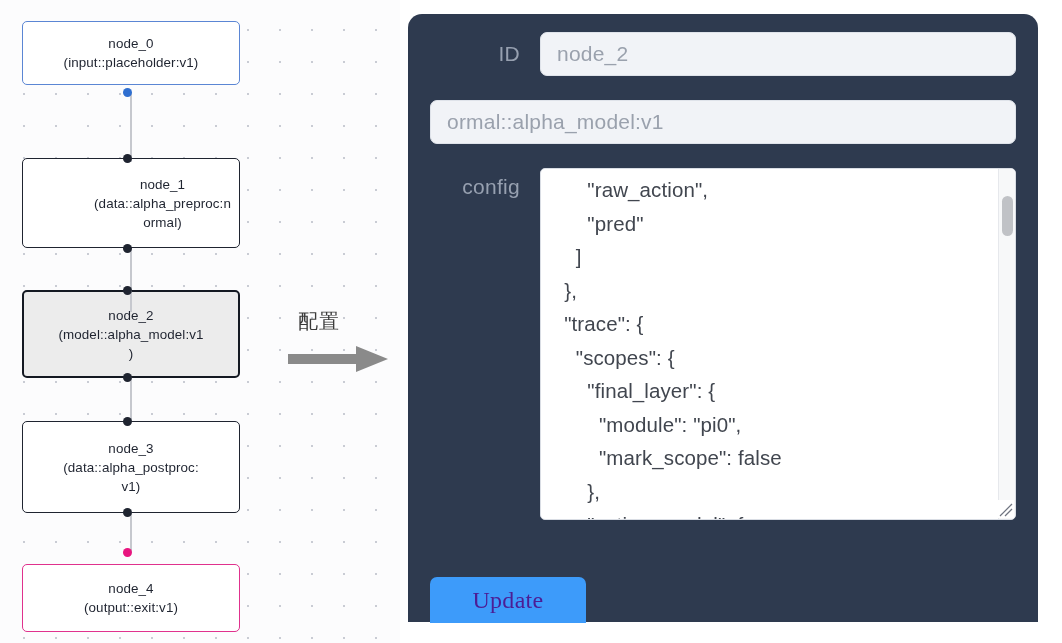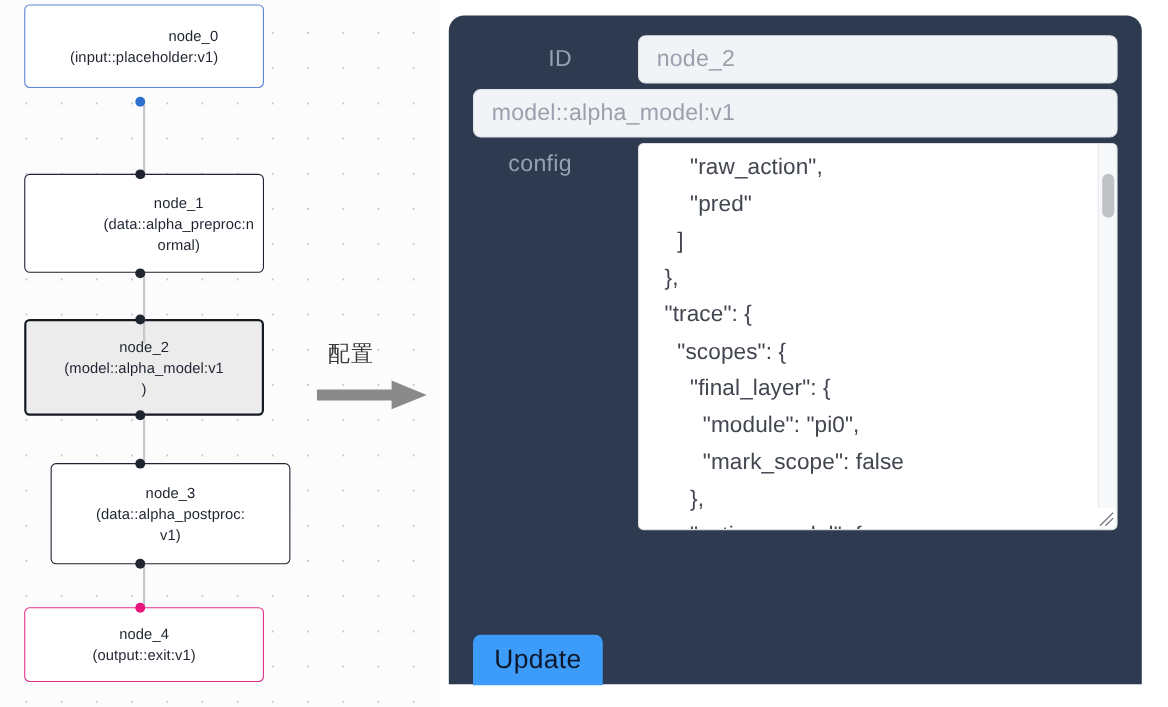--- a/index.html
+++ b/index.html
@@ -31,21 +31,21 @@
     text-align:center;
     color:#1f2430;
     font-size:13.4px;
     line-height:19px;
     padding:4px 8px;
     letter-spacing:.1px;
   }
   .node .nlabel{white-space:pre-line;word-break:break-all;}
   .node.input{border-color:#5b86d4;border-width:1.7px;}
   .node.sel{background:#ececec;border-color:#141922;border-width:2.2px;}
-  .node.output{border-color:#e0318d;border-width:1.7px;}
+  .node.output{border-color:#e0318d;border-width:1.7px;margin-top:12px;}
 
   .handle{
     position:absolute;width:9px;height:9px;border-radius:50%;
     background:#1f2430;left:127px;margin-left:-4.5px;z-index:5;
   }
   .handle.blue{background:#2f6fd0;}
   .handle.pink{background:#e8157f;}
 
   .edge{
     position:absolute;left:130px;width:2.2px;background:#c6c8ce;z-index:1;
@@ -60,21 +60,21 @@
   #arrowshape{position:absolute;left:0;top:36px;}
 
   
   #panel{
     position:absolute;left:408px;top:14px;width:630px;height:608px;
     background:#2e3a4f;
     border-radius:14px 14px 0 0;
     box-sizing:border-box;
     padding:18px 22px 0 22px;
   }
-  .row{display:flex;align-items:flex-start;margin-bottom:5px;gap:40px;}
+  .row{display:flex;align-items:flex-start;margin-bottom:24px;}
   .rowlabel{
     width:110px;flex:0 0 110px;
     text-align:right;padding-right:20px;box-sizing:border-box;
     color:#97a0b0;font-size:21px;line-height:44px;
     letter-spacing:.3px;
   }
   .field{
     flex:1;height:44px;box-sizing:border-box;
     background:#f1f3f7;
     border:1px solid #dfe3ea;
@@ -113,43 +113,43 @@
   #scrollthumb{
     position:absolute;left:2.5px;top:27px;width:11px;height:40px;
     border-radius:6px;background:#c0c2c6;
   }
   #resizegrip{
     position:absolute;right:1px;bottom:1px;width:18px;height:18px;
     background:#ffffff;
   }
   #updatebtn{
     position:absolute;left:430px;top:577px;
-    width:118px;height:46px;
+    width:156px;height:46px;
     background:#3d9bfa;
     border:none;border-radius:7px 7px 0 0;
-    color:#0f172a;font-size:24px;
-    font-family:Liberation Sans, sans-serif;
+    color:#4c1d95;font-size:24px;
+    font-family:Liberation Serif, serif;
     letter-spacing:.3px;
     text-align:center;
     line-height:46px;
     cursor:pointer;
     padding:0;
   }
 </style>
 </head>
 <body>
 
 <div id="canvas">
 
   <div class="edge" style="top:92px;height:70px;"></div>
   <div class="edge" style="top:248px;height:64px;"></div>
   <div class="edge" style="top:377px;height:44px;"></div>
   <div class="edge" style="top:512px;height:40px;"></div>
 
-  <div class="node input" style="top:4px;height:76px;text-align:right;">
+  <div class="node input" style="top:21px;height:64px;">
     <span class="nlabel">node_0
 (input::placeholder:v1)</span>
   </div>
   <div class="handle blue" style="top:88px;"></div>
 
   <div class="node" style="top:158px;height:90px;justify-content:flex-end;">
     <span class="nlabel">node_1
 (data::alpha_preproc:n
 ormal)</span>
   </div>
@@ -157,21 +157,21 @@
   <div class="handle" style="top:244px;"></div>
 
   <div class="node sel" style="top:290px;height:88px;">
     <span class="nlabel">node_2
 (model::alpha_model:v1
 )</span>
   </div>
   <div class="handle" style="top:286px;"></div>
   <div class="handle" style="top:373px;"></div>
 
-  <div class="node" style="top:421px;height:92px;margin-left:24px;">
+  <div class="node" style="top:421px;height:92px;">
     <span class="nlabel">node_3
 (data::alpha_postproc:
 v1)</span>
   </div>
   <div class="handle" style="top:417px;"></div>
   <div class="handle" style="top:508px;"></div>
 
   <div class="node output" style="top:552px;height:68px;">
     <span class="nlabel">node_4
 (output::exit:v1)</span>
@@ -187,21 +187,21 @@
 </div>
 
 <div id="panel">
 
   <div class="row">
     <div class="rowlabel">ID</div>
     <div class="field">node_2</div>
   </div>
 
   <div class="row">
-    <div class="field">model::alpha_model:v1</div>
+    <div class="field">ormal::alpha_model:v1</div>
   </div>
 
   <div class="row" id="configrow">
     <div class="rowlabel">config</div>
     <div id="configbox">
       <pre id="configtext">        "raw_action",
         "pred"
       ]
     },
     "trace": {

